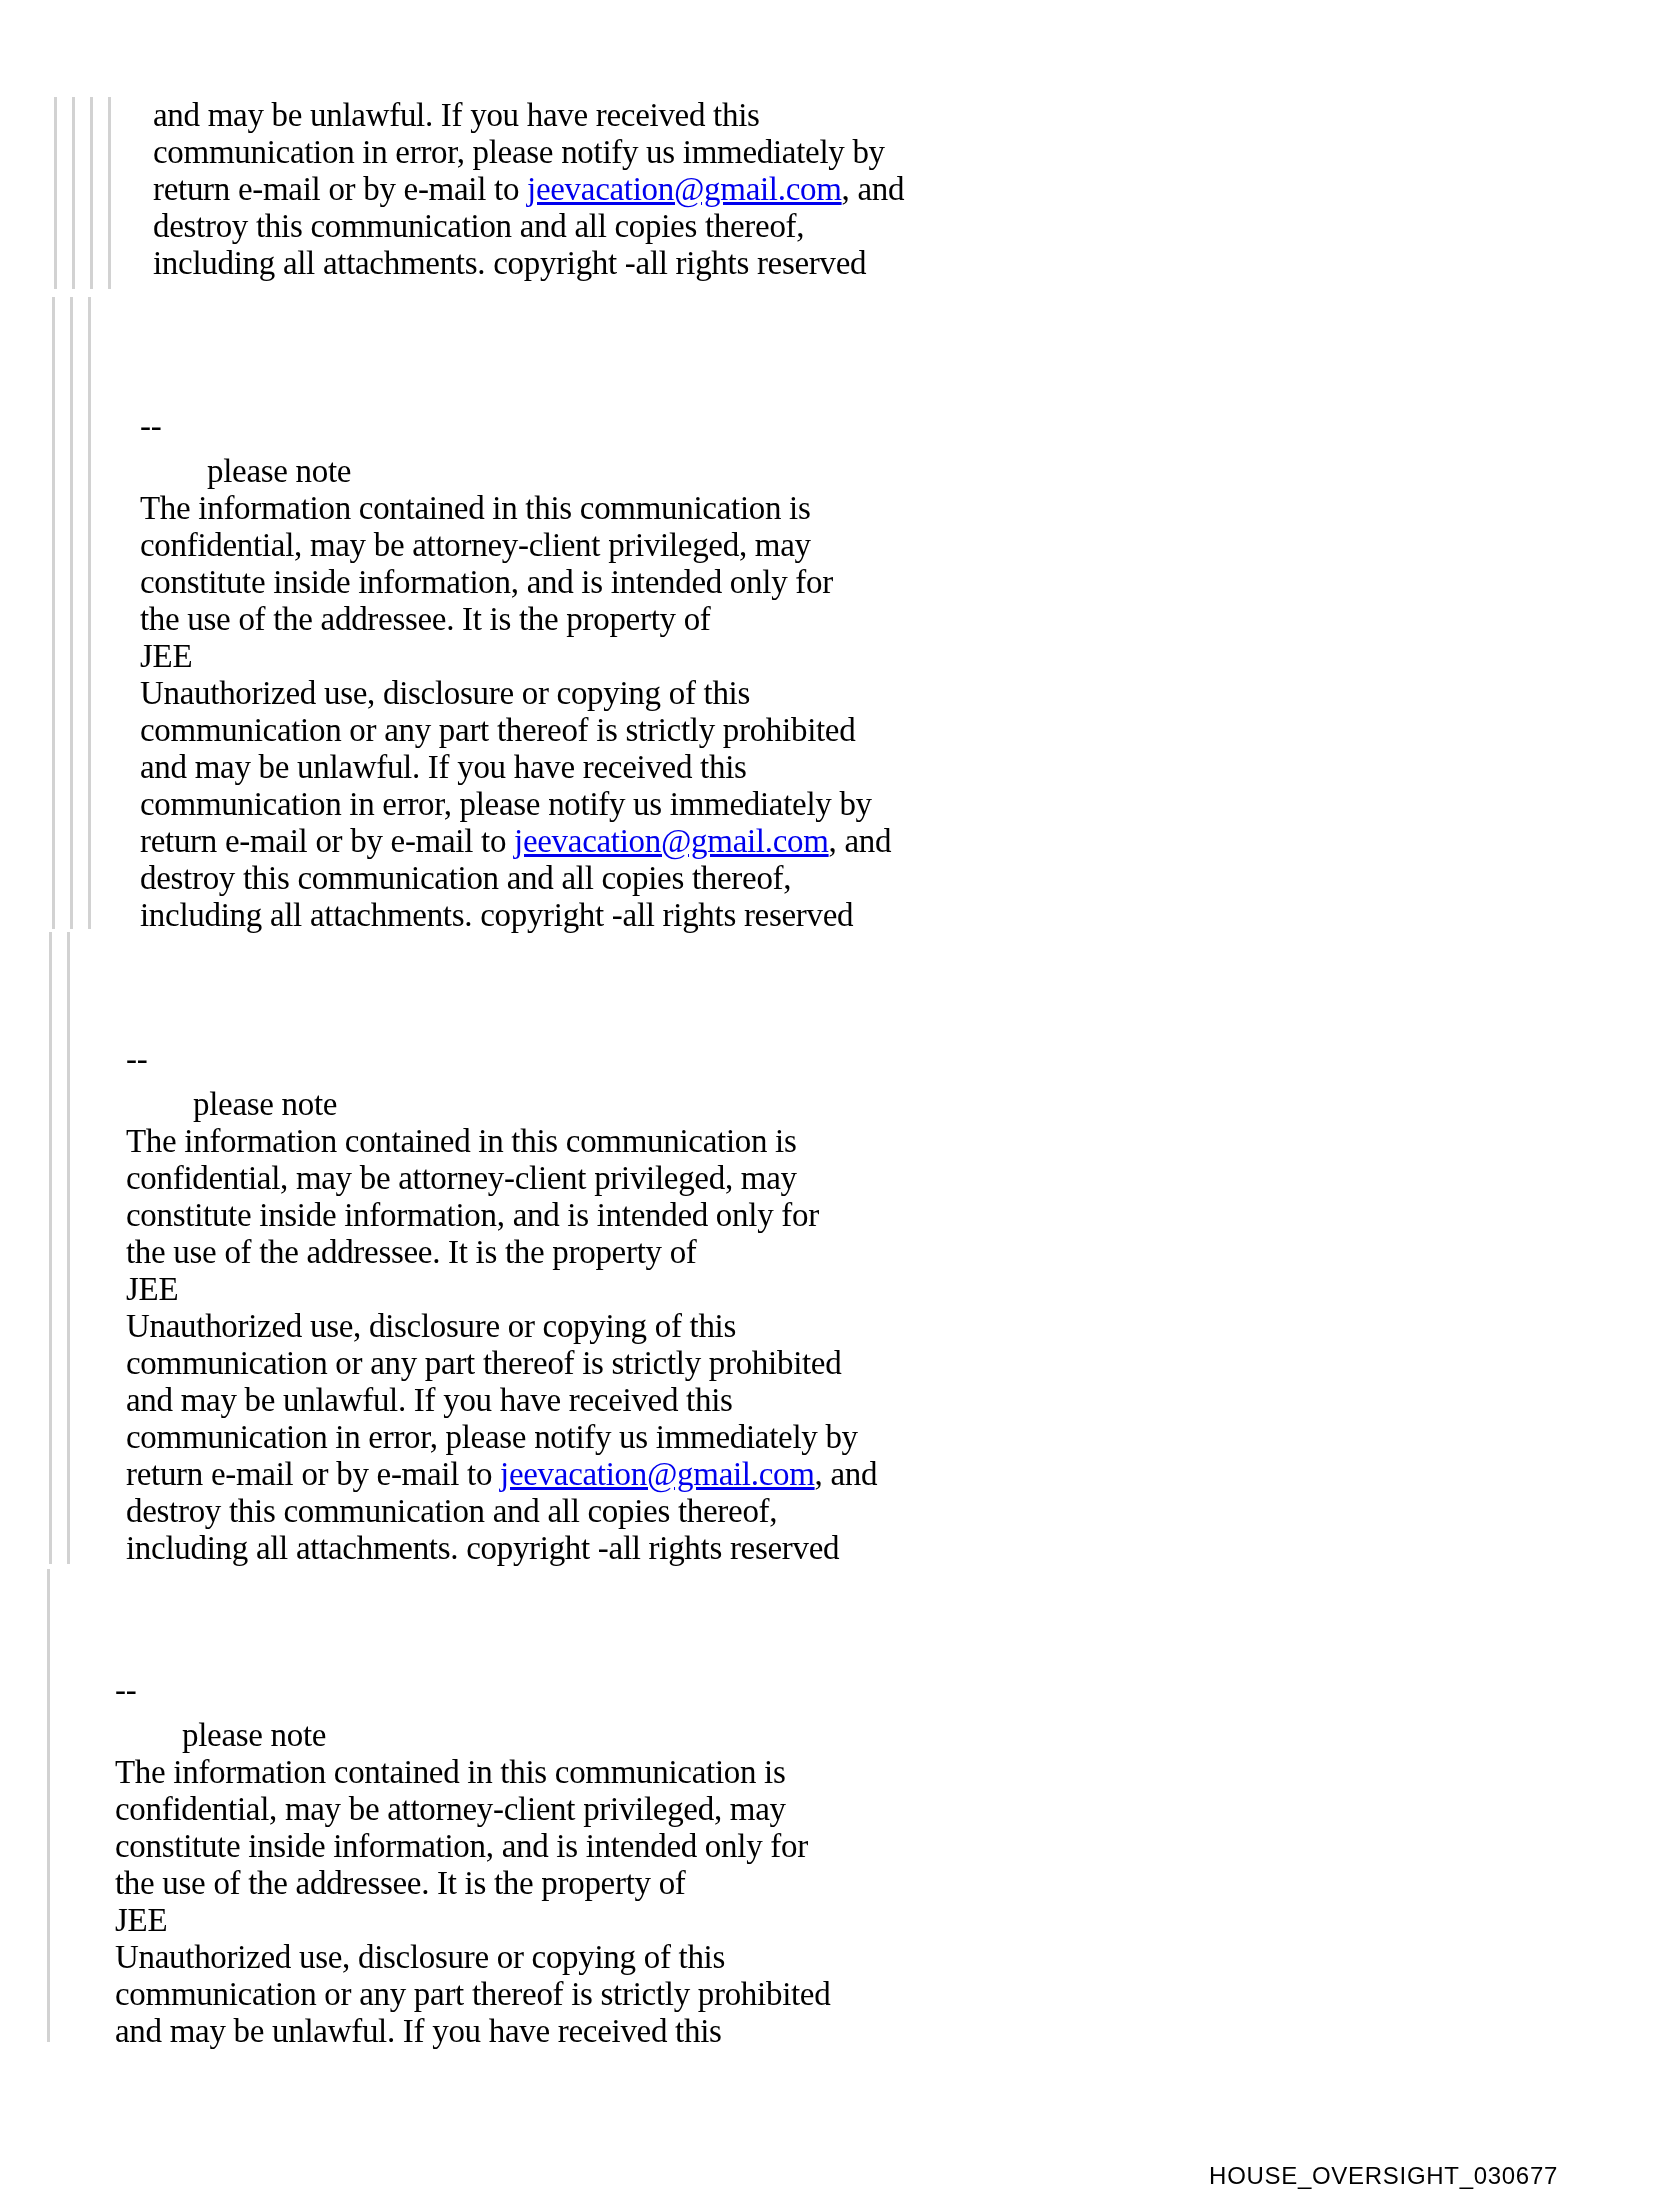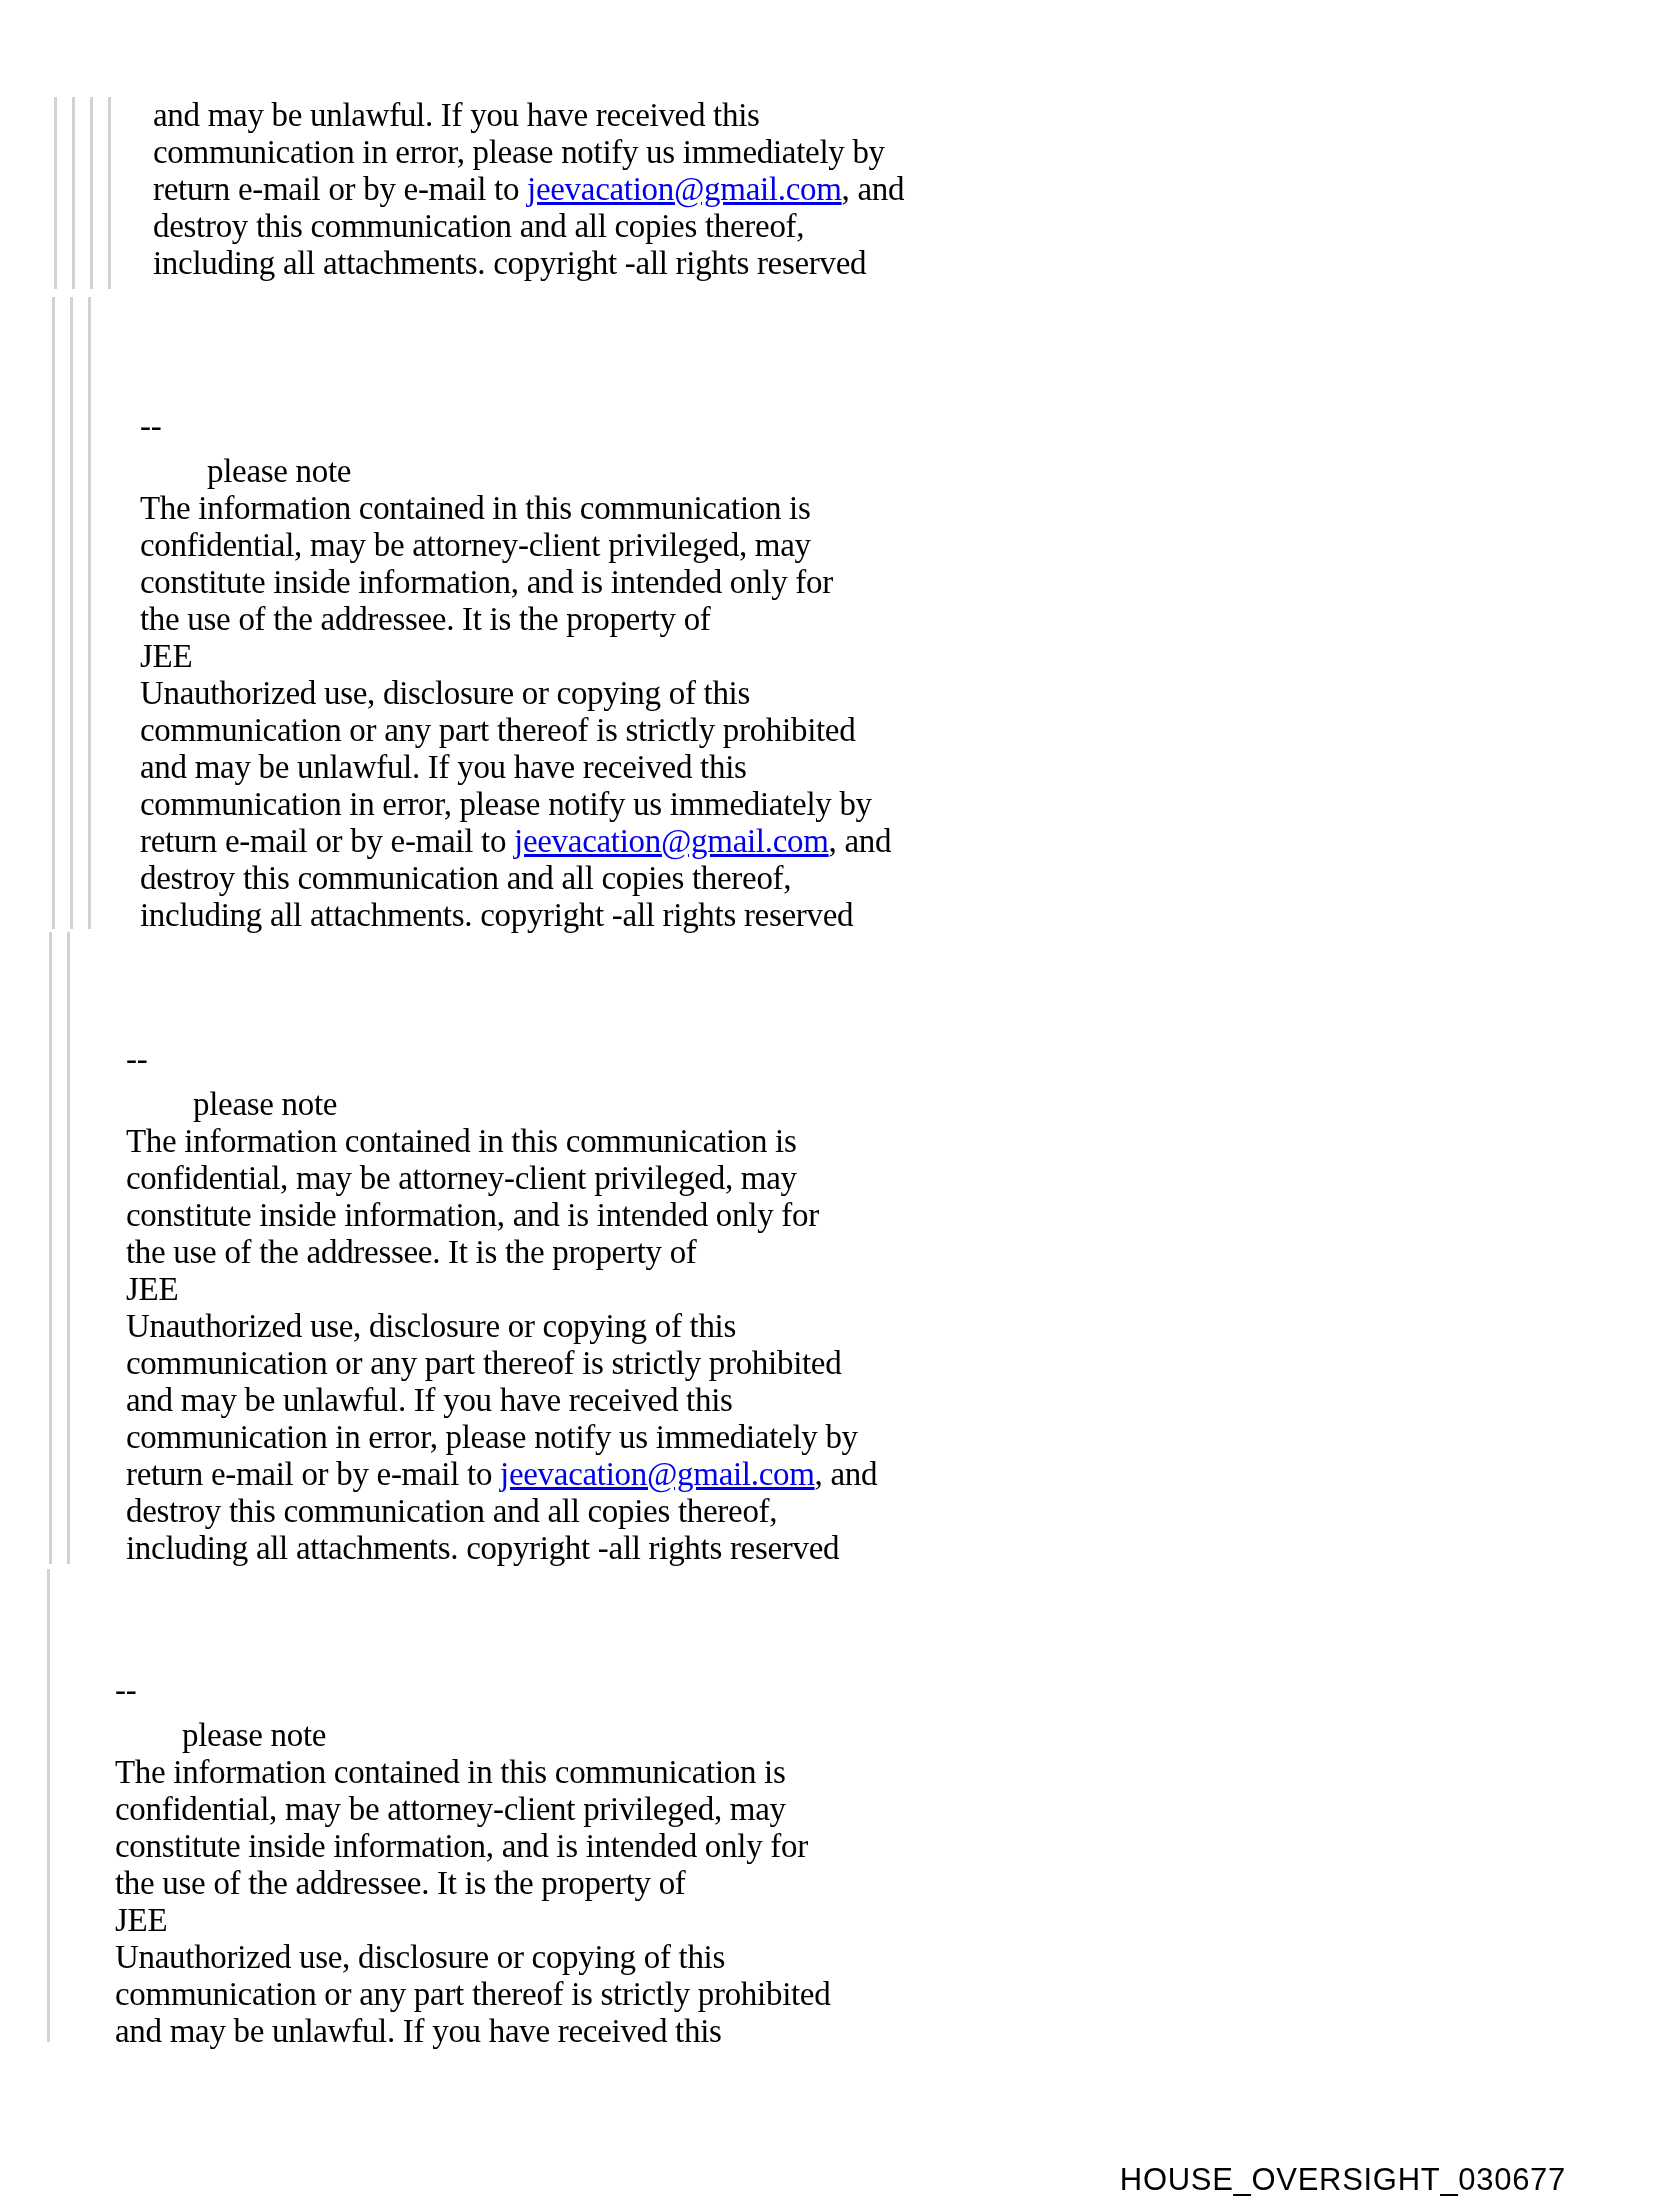--- a/index.html
+++ b/index.html
@@ -106,15 +106,15 @@
           <div class="line"><span>confidential, may be attorney-client privileged, may</span></div>
           <div class="line"><span>constitute inside information, and is intended only for</span></div>
           <div class="line"><span>the use of the addressee. It is the property of</span></div>
           <div class="line"><span>JEE</span></div>
           <div class="line"><span>Unauthorized use, disclosure or copying of this</span></div>
           <div class="line"><span>communication or any part thereof is strictly prohibited</span></div>
           <div class="line"><span>and may be unlawful. If you have received this</span></div>
         </div>
       </div>
     </div>
-  <div class="bates" style="top: 2162px; right: 20px; font-size: 31px;">HOUSE_OVERSIGHT_030677</div>
+  <div class="bates" style="top: 2162px; right: 28px; font-size: 24px;">HOUSE_OVERSIGHT_030677</div>
 </div>
 
 
 </body></html>

